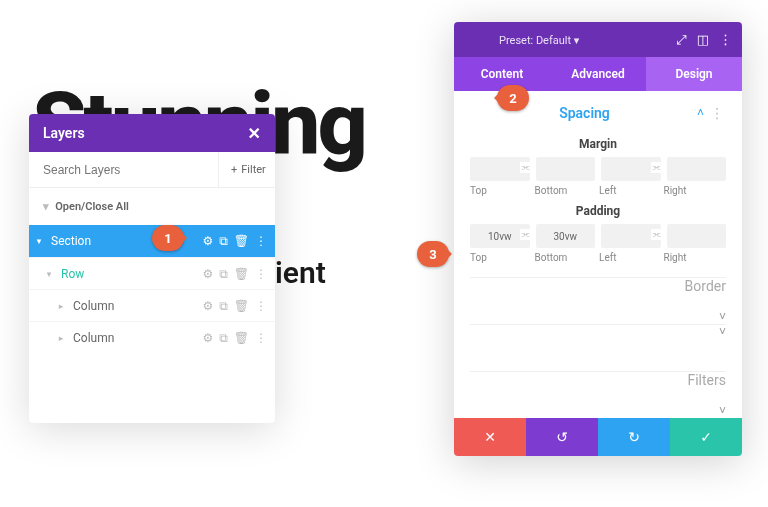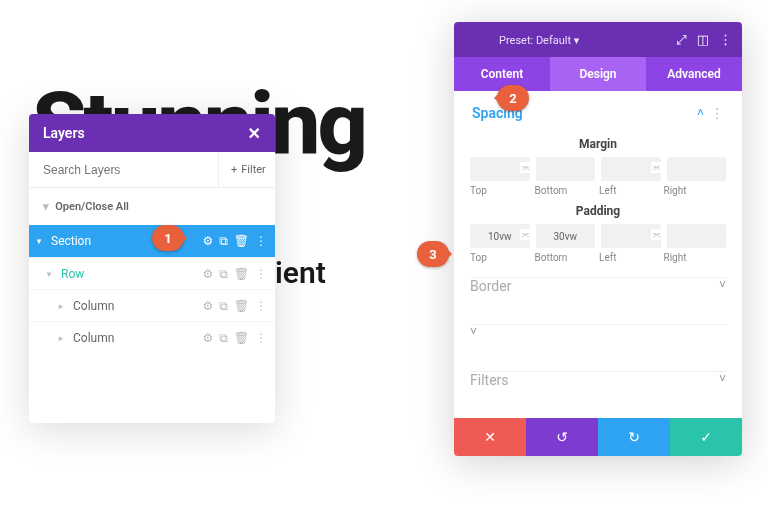--- a/index.html
+++ b/index.html
@@ -32,33 +32,33 @@
   .settings-panel{position:absolute;left:454px;top:22px;width:288px;background:#fff;box-shadow:0 6px 40px rgba(0,0,0,.18);border-radius:4px;overflow:hidden;z-index:5;}
   .settings-head{background:#6b2fb3;color:#fff;padding:10px 14px 0 14px;}
   .settings-title{font-size:15px;font-weight:700;}
   .settings-preset{font-size:11px;opacity:.85;margin-top:2px;padding-left:31px;}
   .head-icons{position:absolute;right:10px;top:10px;display:flex;gap:10px;color:#fff;font-size:13px;}
   .head-icons span{cursor:pointer;}
   .settings-tabs{display:flex;background:#8e44e4;color:#fff;font-size:12px;height:34px;margin-top:10px;margin-left:-14px;margin-right:-14px;}
   .settings-tabs .tab{flex:1;display:flex;align-items:center;justify-content:center;cursor:pointer;font-weight:600;}
   .settings-tabs .tab.active{background:#a963f3;}
   .settings-body{padding:0 16px;}
-  .group-head{display:flex;align-items:center;padding:14px 2px 8px 2px;}
+  .group-head{display:flex;align-items:center;padding:14px 2px 8px 2px;text-align:center;}
   .group-head.open .title{color:#2ea3f2;font-weight:600;font-size:14px;}
   .group-head .title{flex:1;color:#aaa;font-size:14px;}
   .group-head .chev{color:#2ea3f2;font-size:12px;}
   .group-head .dots{color:#bbb;font-size:14px;margin-left:6px;}
   .subhead{font-size:12px;font-weight:700;color:#444;margin:8px 0 6px 0;text-align:center;}
   .fourcol{display:grid;grid-template-columns:repeat(4,1fr);gap:6px;}
   .box{height:24px;background:#f1f1f1;border-radius:2px;display:flex;align-items:center;justify-content:center;font-size:10px;color:#999;position:relative;}
   .box.val{color:#666;}
   .link-ic{position:absolute;right:-2px;top:5px;font-size:9px;color:#bbb;width:12px;text-align:center;background:#fff;}
   .collabels{display:grid;grid-template-columns:repeat(4,1fr);gap:2px;font-size:10px;color:#888;margin-top:4px;text-align:left;}
   .group-collapsed{border-top:1px solid #f0f0f0;}
-  .group-c-row{display:flex;align-items:flex-start;height:46px;color:#aaa;font-size:14px;}
+  .group-c-row{display:flex;align-items:flex-end;height:46px;color:#aaa;font-size:14px;flex-direction:column;}
   .group-c-row .title{flex:1;}
   .group-c-row .chev{color:#999;font-size:12px;}
   .settings-footer{display:flex;height:38px;}
   .fbtn{flex:1;display:flex;align-items:center;justify-content:center;color:#fff;font-size:14px;cursor:pointer;}
   .fbtn.cancel{background:#ef5a55;}
   .fbtn.undo{background:#7e3bd0;}
   .fbtn.redo{background:#2ea3f2;}
   .fbtn.save{background:#29c4a9;}
   
   .callout{position:absolute;width:32px;height:26px;background:#e8603c;color:#fff;font-size:13px;font-weight:700;border-radius:14px 14px 14px 14px;display:flex;align-items:center;justify-content:center;z-index:20;box-shadow:0 1px 3px rgba(0,0,0,.3);}
@@ -140,22 +140,22 @@
       <span>⤢</span>
       <span>◫</span>
       <span>⋮</span>
     </div>
     <div class="settings-preset">
       <span>Preset: Default</span>
       <span> ▾</span>
     </div>
     <div class="settings-tabs">
       <div class="tab">Content</div>
+      <div class="tab">Advanced</div>
       <div class="tab active">Design</div>
-      <div class="tab">Advanced</div>
     </div>
   </div>
 
   <div class="settings-body">
     <div class="group-head open">
       <span class="title">Spacing</span>
       <span class="chev">˄</span>
       <span class="dots">⋮</span>
     </div>
 

